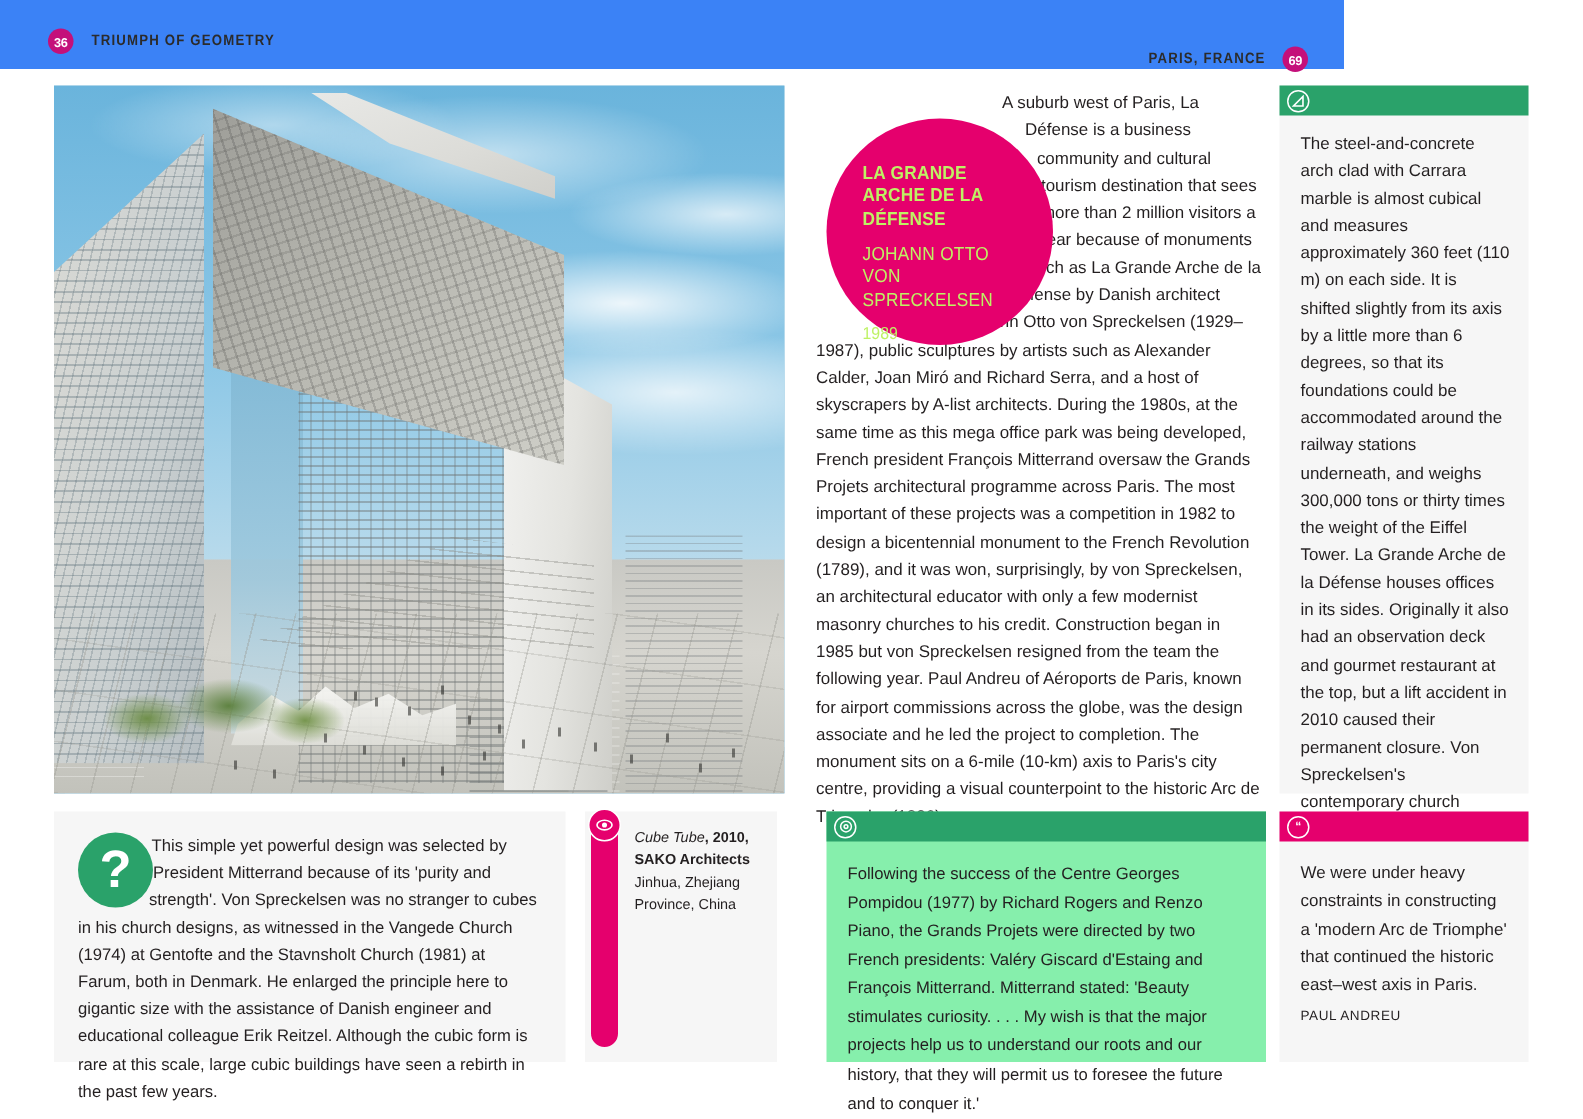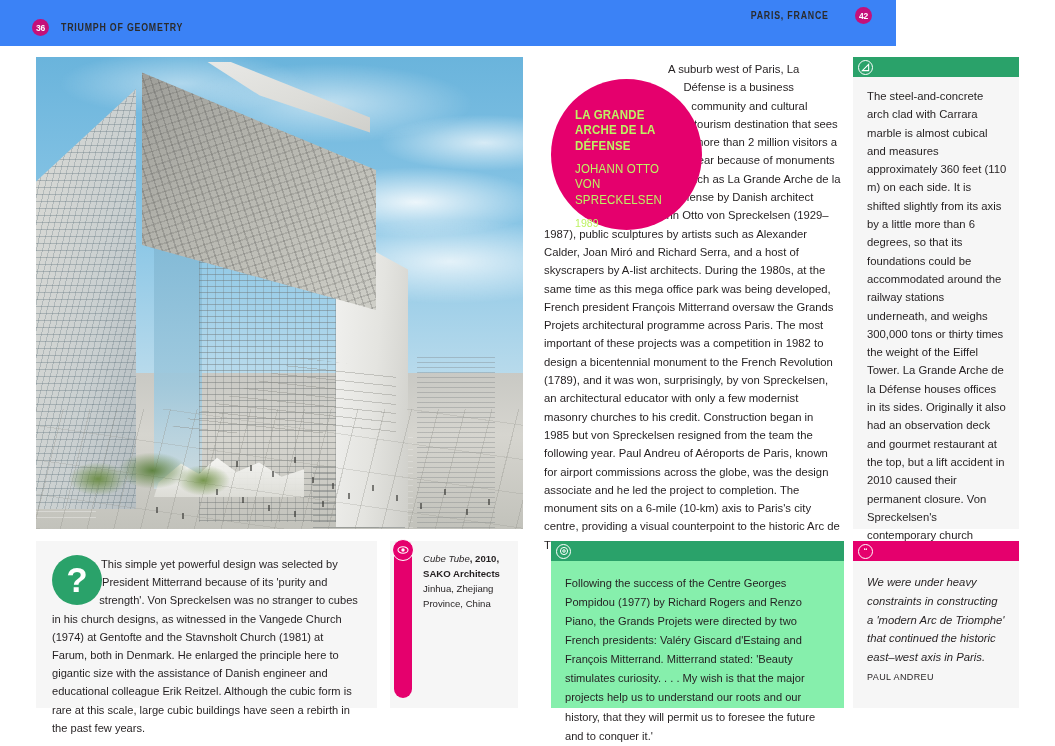--- a/index.html
+++ b/index.html
@@ -29,22 +29,22 @@
     align-items: center;
     padding-left: 37px;
   }
   .header-left {
     position: absolute;
     left: 32px; top: 19px;
     display: flex; align-items: center; gap: 12px;
   }
   .header-right {
     position: absolute;
-    right: 24px; top: 7px;
-    display: flex; align-items: center; gap: 26px;
+    right: 24px; top: 31px;
+    display: flex; align-items: center; gap: 11px;
   }
   .folio {
     width: 17px; height: 17px;
     border-radius: 50%;
     background: #c4107a;
     color: #ffffff;
     font-size: 8.5px;
     font-weight: bold;
     display: flex; align-items: center; justify-content: center;
     letter-spacing: -0.3px;
@@ -385,21 +385,20 @@
   .quote-bar {
     height: 20px;
     background: #e5006d;
     display: flex; align-items: center;
     padding-left: 5px;
   }
   .quote-body {
     padding: 12px 12px 0 14px;
     font-size: 11.3px;
     line-height: 1.66;
-    font-style: italic;
     color: #231f20;
   }
   .quote-attr {
     padding: 5px 12px 0 14px;
     font-size: 9px;
     letter-spacing: 0.4px;
     font-style: normal;
     color: #231f20;
     font-family: "Liberation Sans Narrow", "Liberation Sans", sans-serif;
     text-transform: uppercase;
@@ -422,21 +421,21 @@
 
 <div class="page">
 
   <div class="header">
     <div class="header-left">
       <div class="folio">36</div>
       <div class="runhead">TRIUMPH OF GEOMETRY</div>
     </div>
     <div class="header-right">
       <div class="runhead">PARIS, FRANCE</div>
-      <div class="folio">42</div>
+      <div class="folio">69</div>
     </div>
   </div>
 
   <div class="photo">
     <div class="sky"></div>
     <div class="ground"></div>
     <div class="bldg-farleft"></div>
     <div class="bldg-r1"></div>
     <div class="bldg-r2"></div>
     <div class="bldg-r3"></div>

